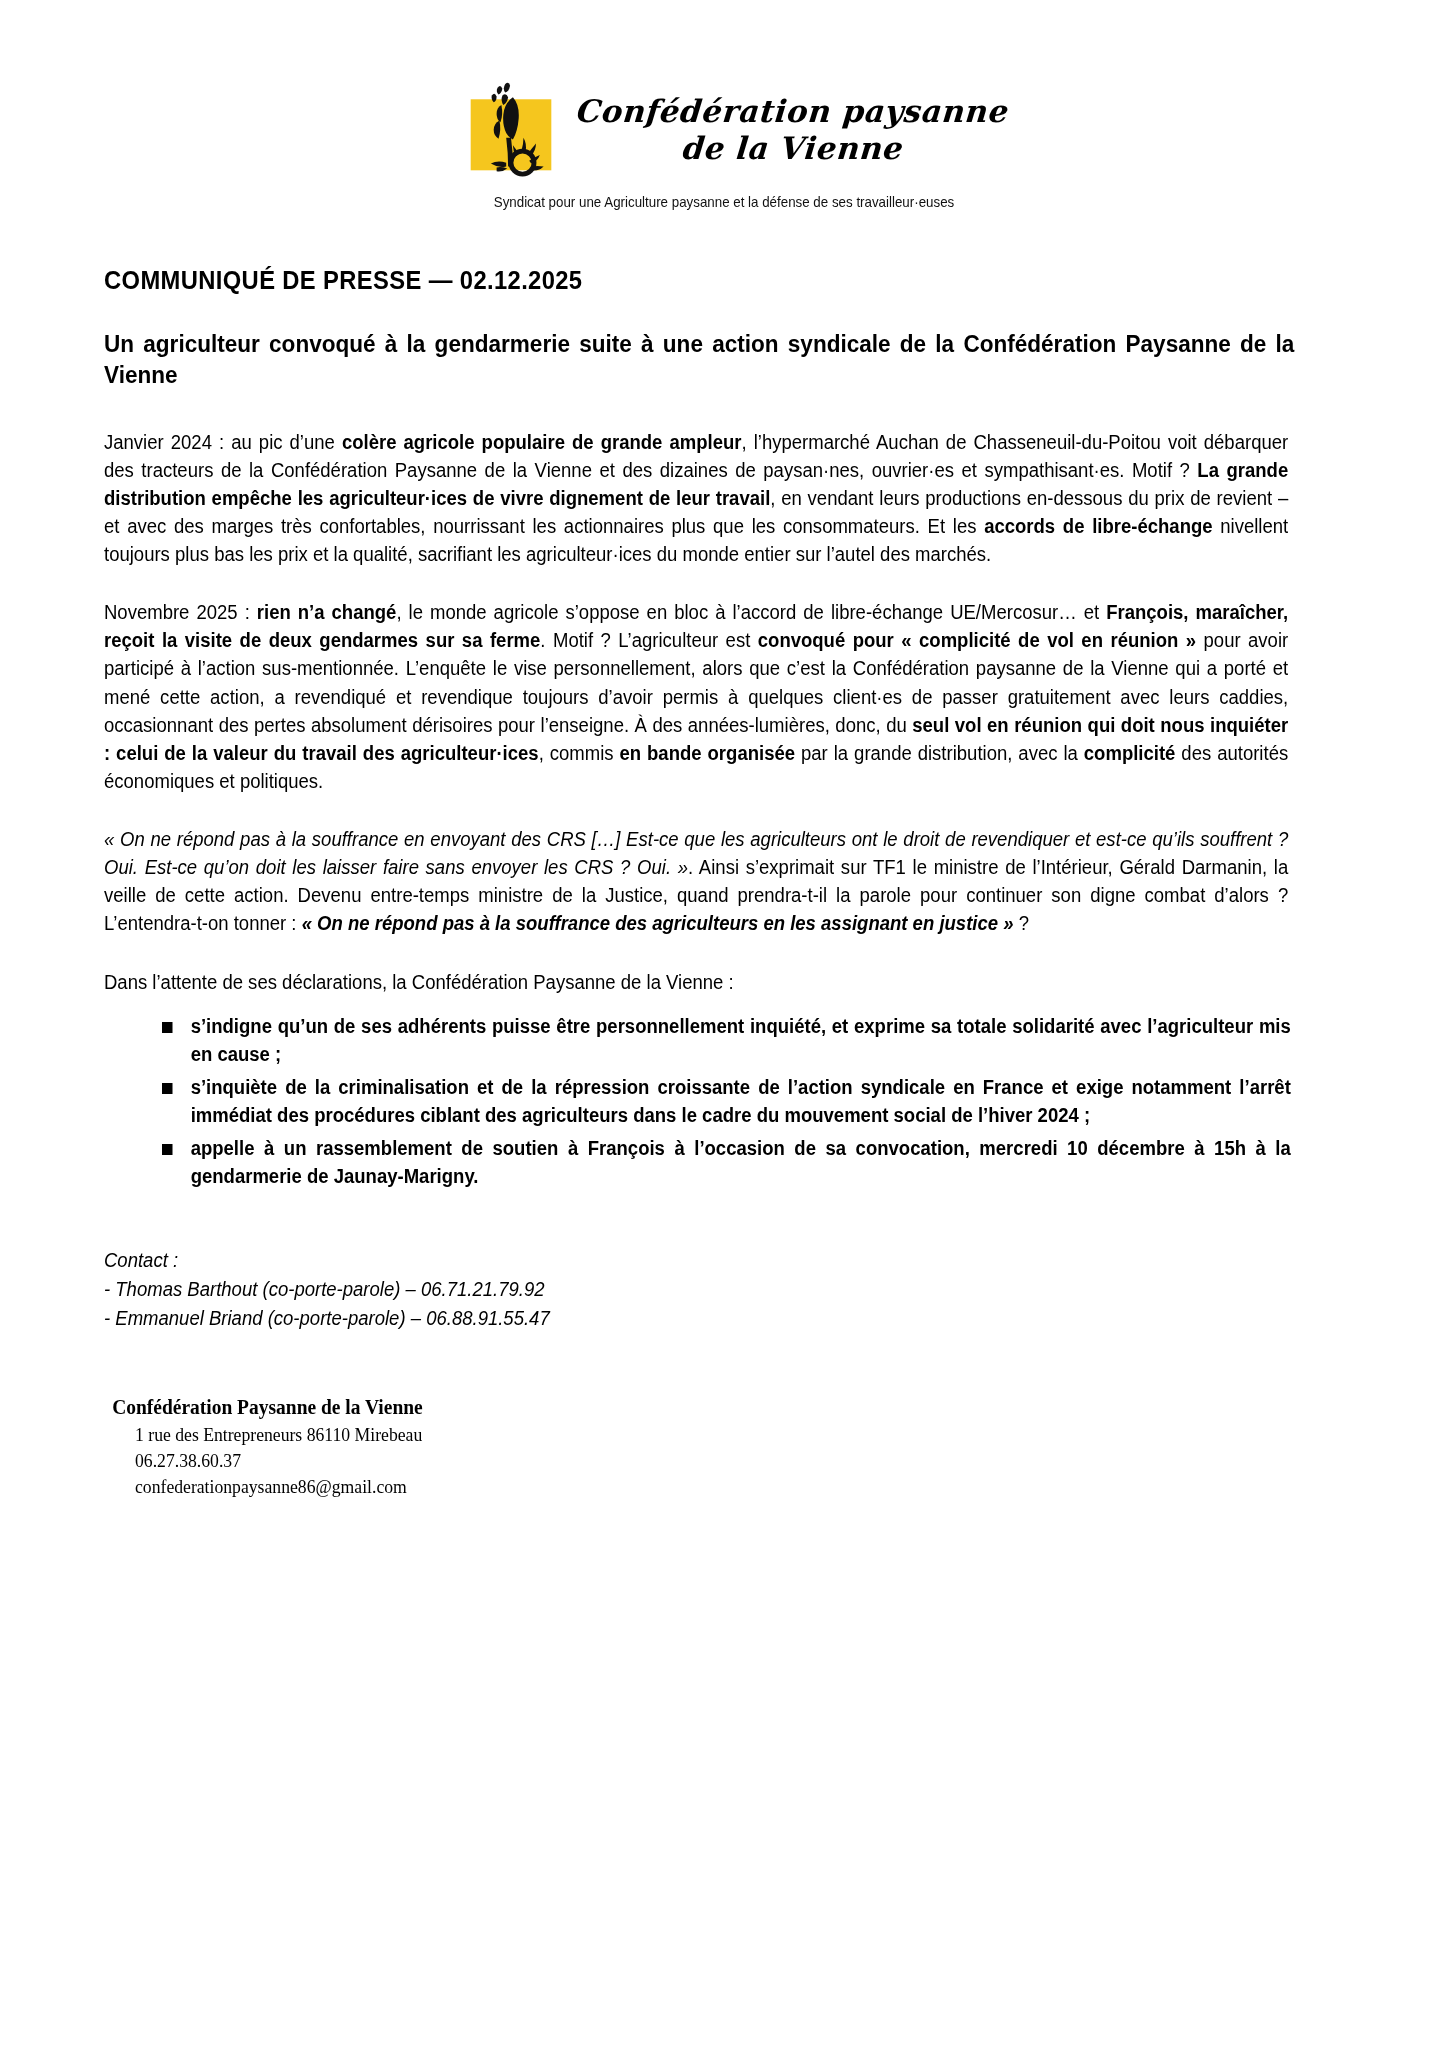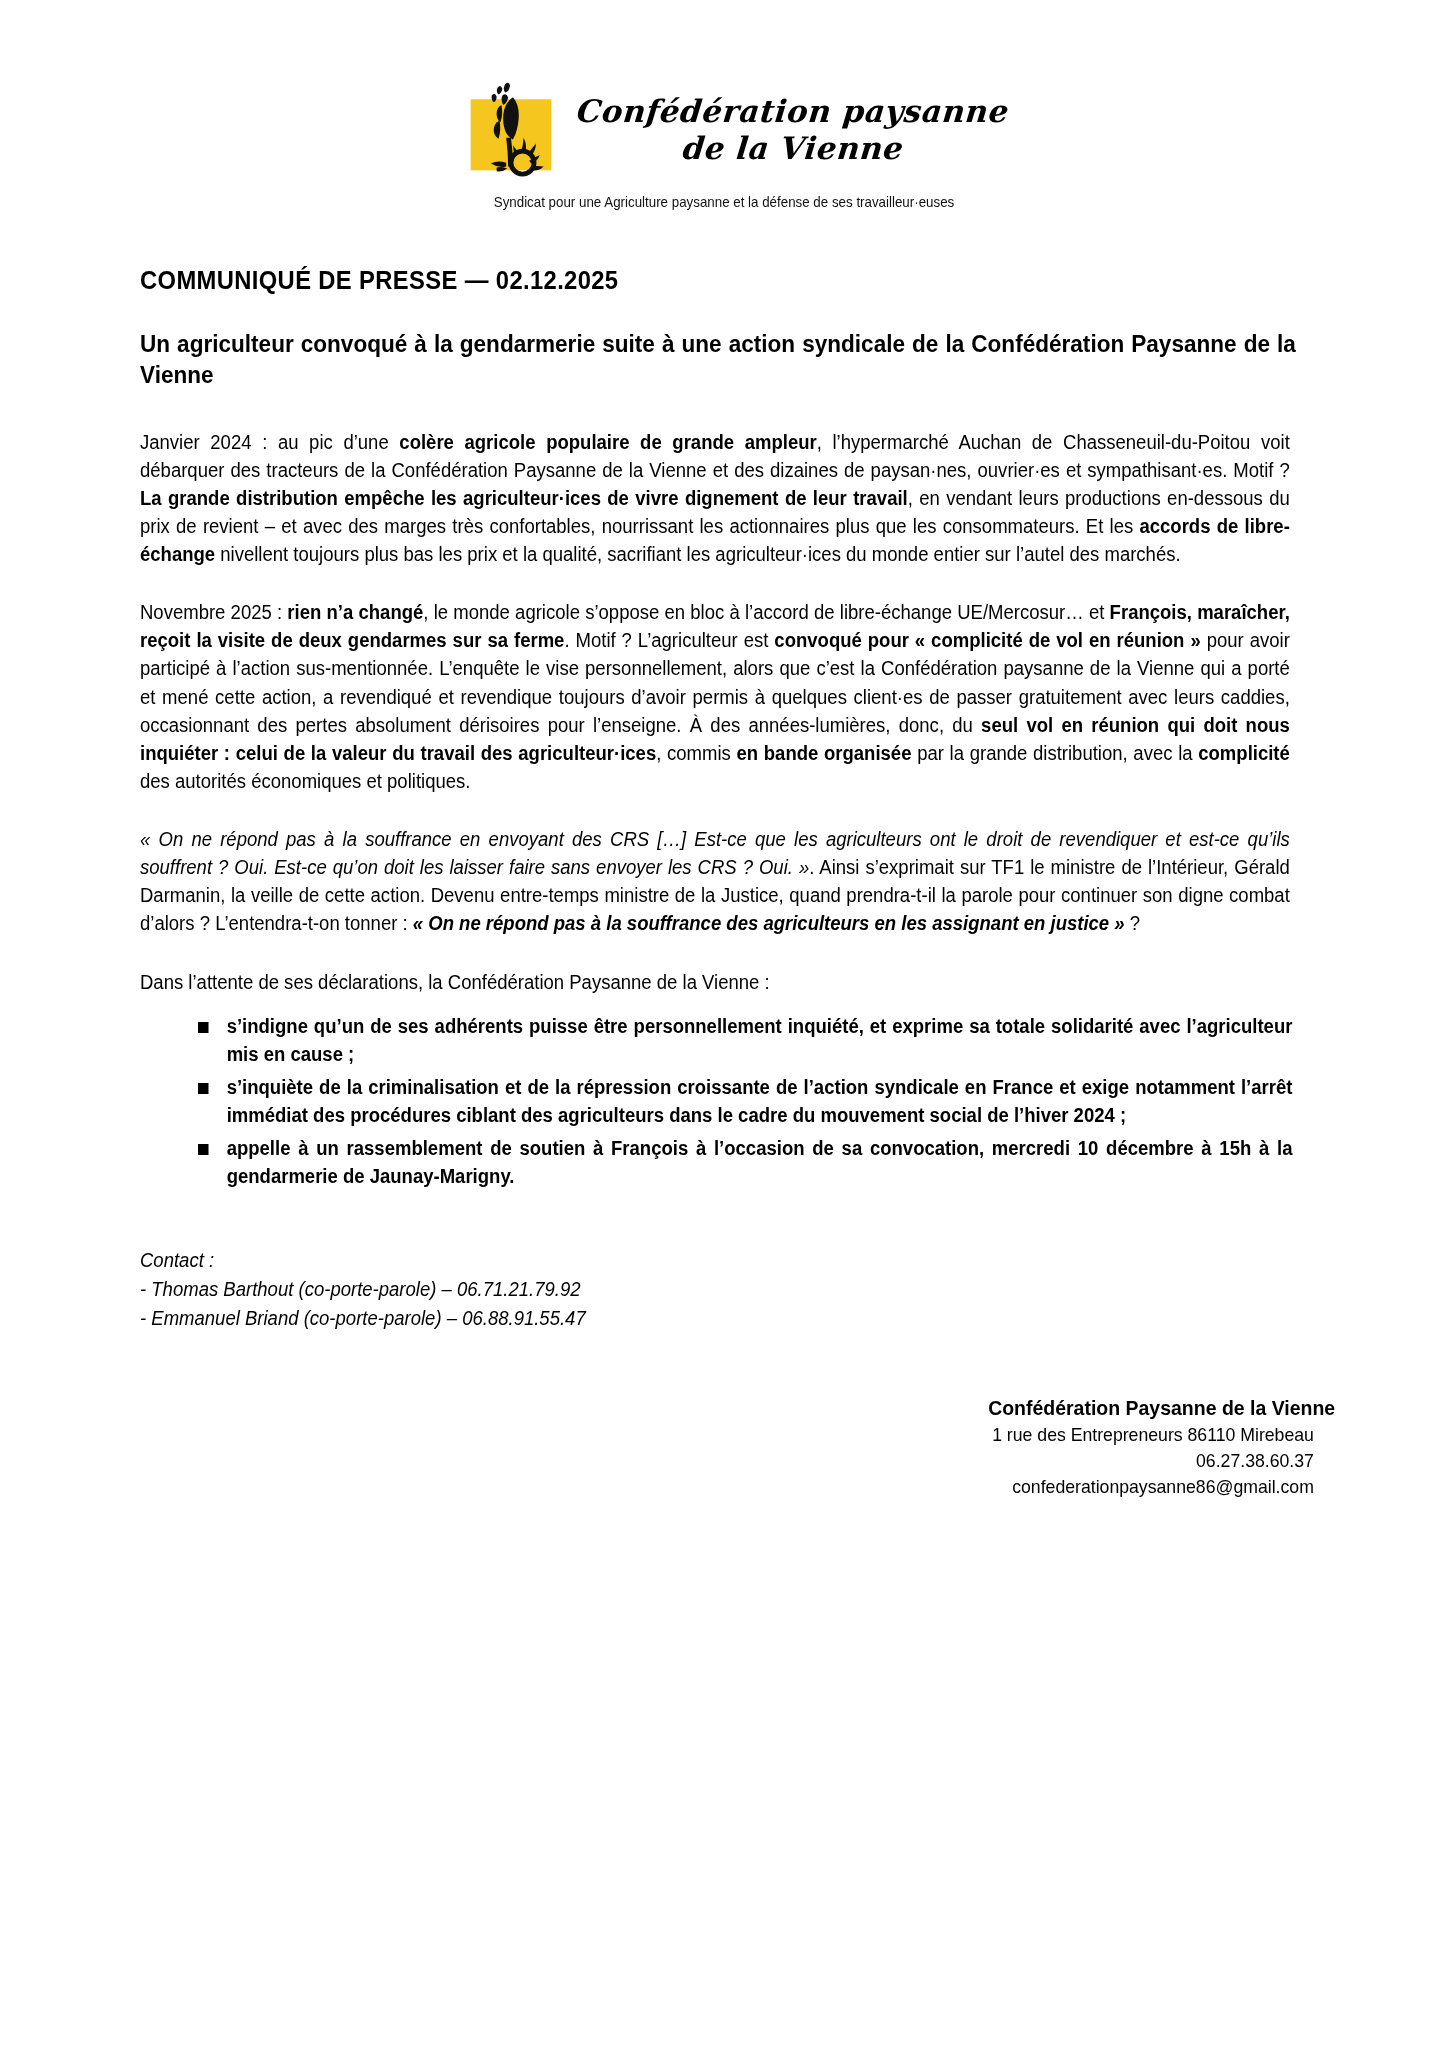--- a/index.html
+++ b/index.html
@@ -87,21 +87,20 @@
     white-space: nowrap;
     text-align: center;
     width: 100%;
     transform: scaleX(0.92);
   }
 
   
   .content {
     padding: 0 104px 0 104px;
     margin-top: 56px;
-    margin-left: 36px;
   }
 
   .kicker {
     font-family: "Liberation Sans", sans-serif;
     font-weight: 700;
     font-size: 25px;
     letter-spacing: 0.4px;
     margin: 0 0 34px 0;
     transform: scaleX(0.95);
     transform-origin: left center;
@@ -170,22 +169,22 @@
     font-style: italic;
     font-size: 19.4px;
     line-height: 1.48;
     transform: scaleX(0.955);
     transform-origin: left center;
   }
   .contact div { white-space: nowrap; }
 
   .footer {
     margin-top: 60px;
-    text-align: right;
-    font-family: Liberation Sans, sans-serif;
+    text-align: left;
+    font-family: Liberation Serif, serif;
     line-height: 1.42;
   }
   .footer .org {
     font-weight: 700;
     font-size: 20.5px;
     transform: scaleX(0.95);
     display: inline-block;
   }
   .footer .fline {
     font-size: 18.6px;

